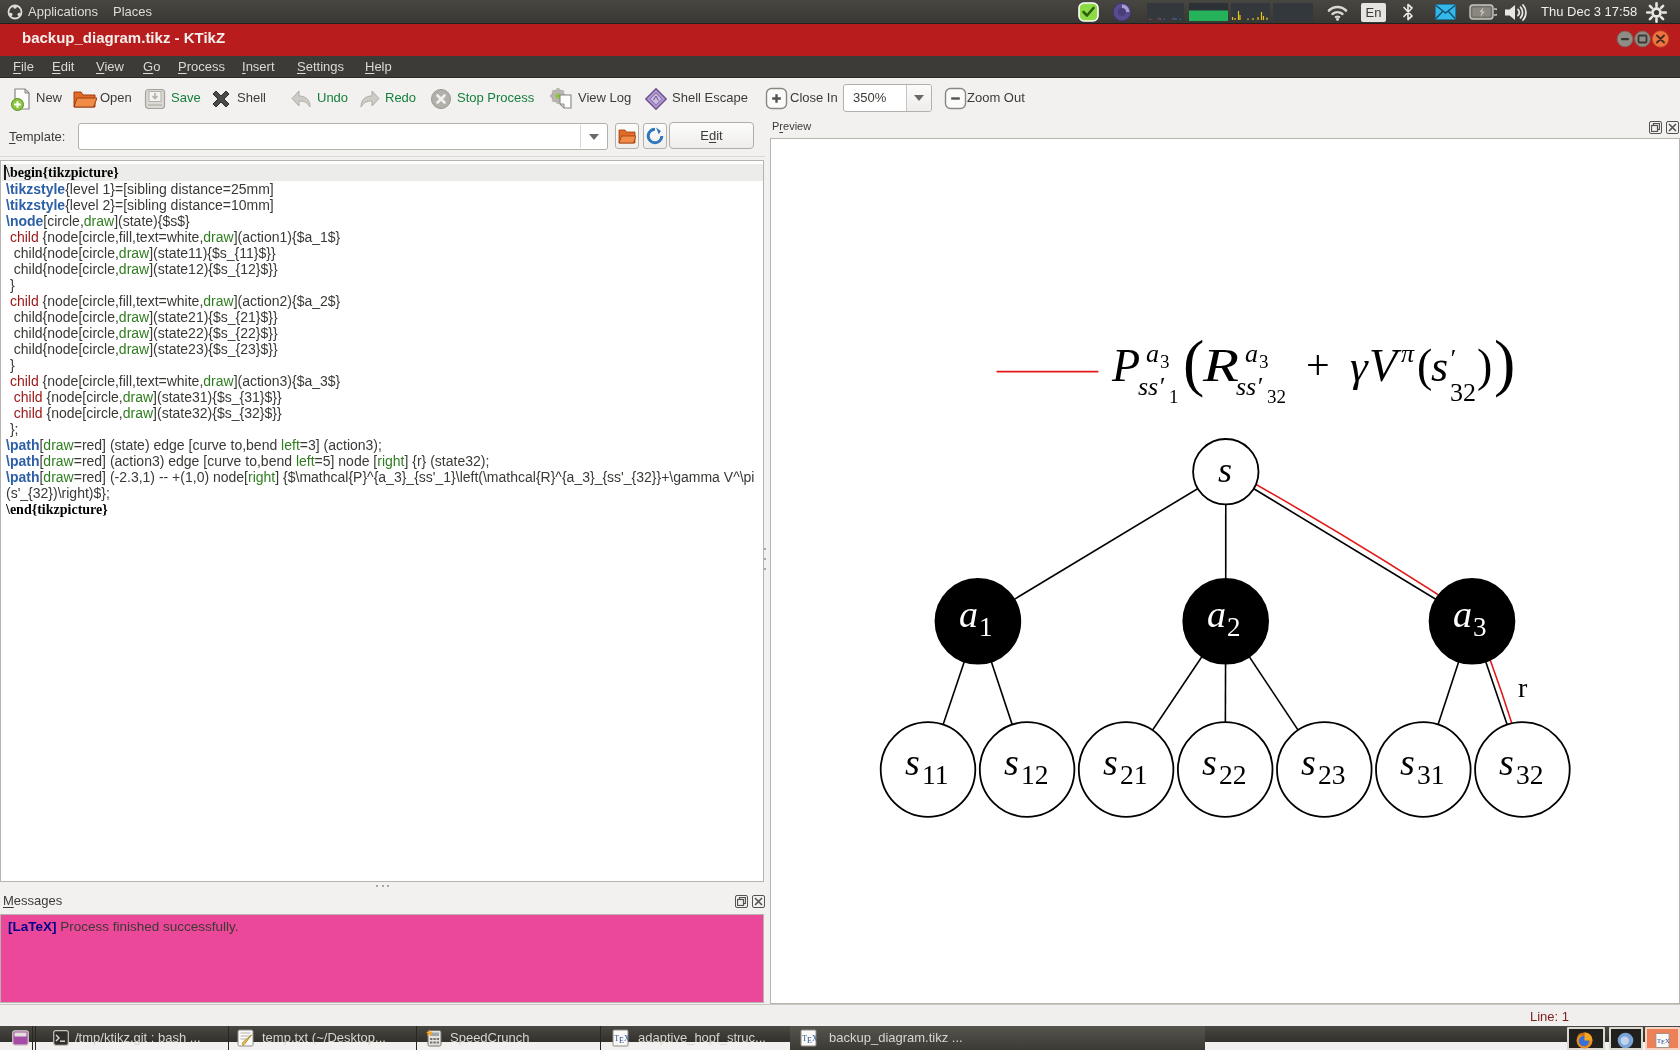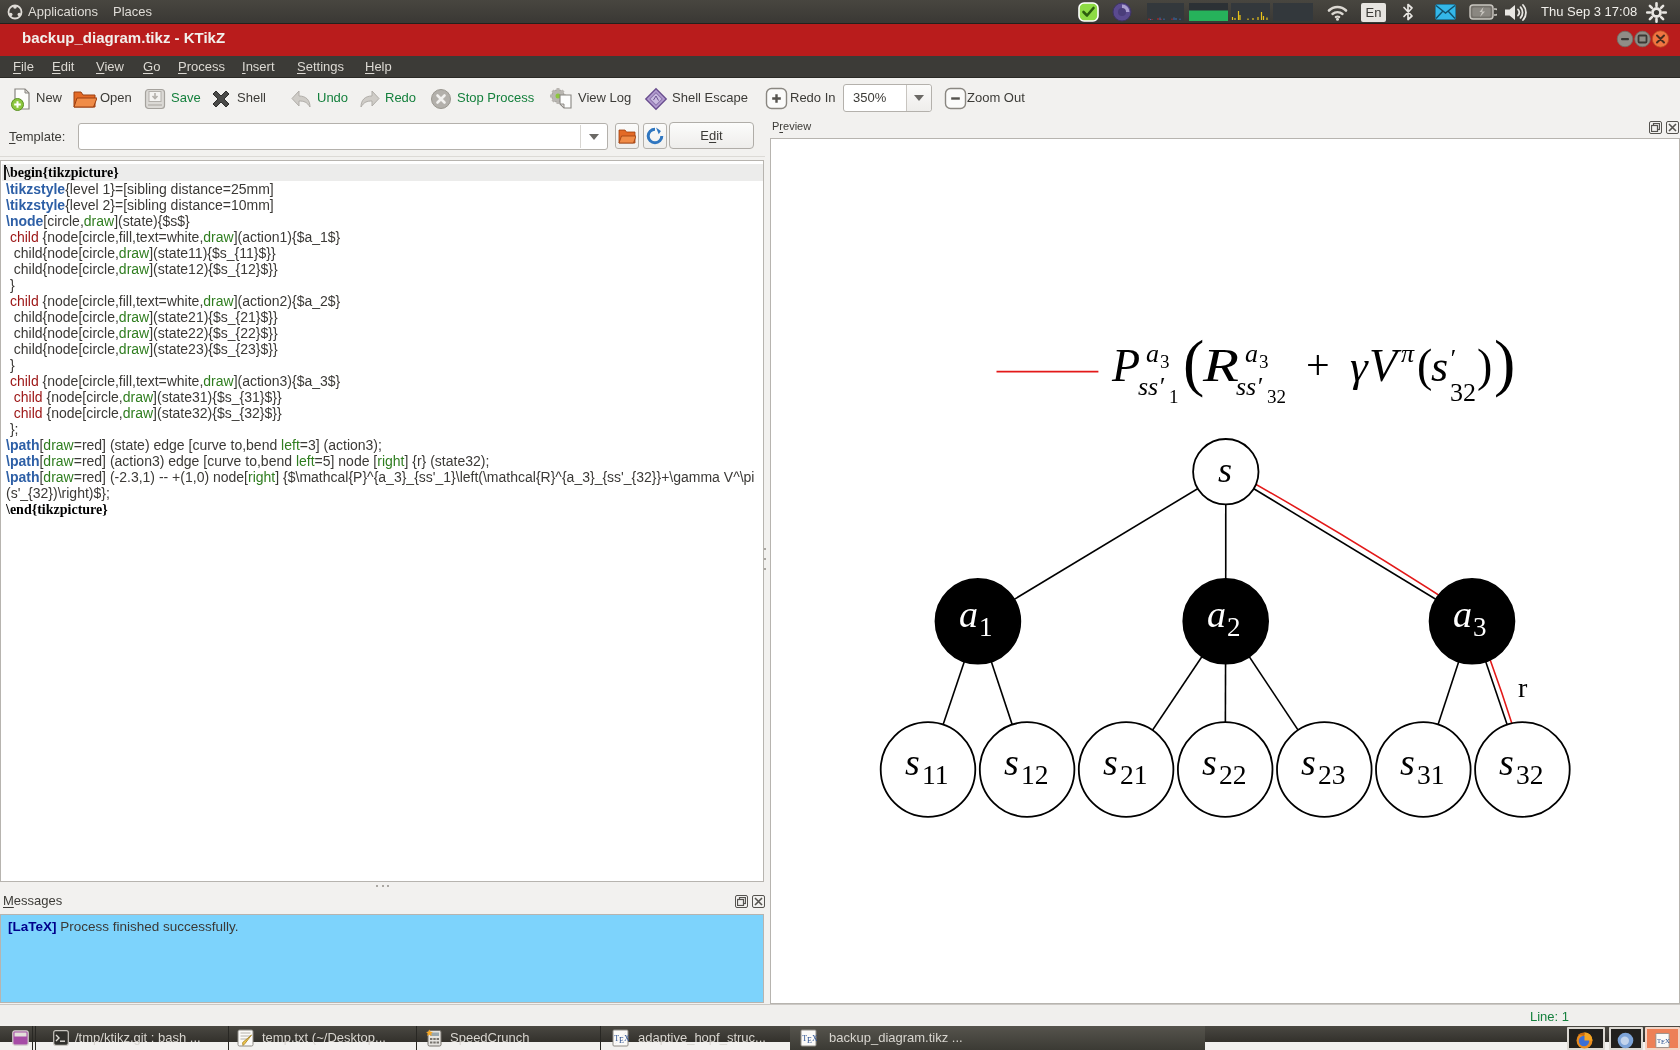--- a/index.html
+++ b/index.html
@@ -41,31 +41,31 @@
 #curline { position:absolute; left:1px; top:3px; width:761px; height:17px; background:#ececeb; }
 #caret { position:absolute; left:3px; top:4px; width:2px; height:15px; background:#1a1a1a; }
 #code { position:absolute; left:5px; top:3px; font-size:14px; line-height:16px; white-space:pre; color:#3b3936; }
 .cmd { color:#2d5fa6; font-weight:bold; }
 .env { color:#000000; font-weight:bold;font-family:Liberation Serif, serif; }
 .kw { color:#2f7d1f;margin-top:12px; }
 .ch { color:#9c1414; }
 
 
 #msgtitle { position:absolute; left:3px; top:893px; font-size:13px; color:#3c3b37; }
-#messages { position:absolute; left:0px; top:914px; width:764px; height:89px; background:#7dd3fc; border:1px solid #b7b4af; }
+#messages { position:absolute; left:0px; top:914px; width:764px; height:89px; background:#ec4899; border:1px solid #b7b4af; }
 #messages .txt { position:absolute; left:7px; top:4px; font-size:13.5px; color:#3b3936; }
 .dockbtn { position:absolute; width:13px; height:13px; border:1px solid #55534f; border-radius:2px; color:#55534f; }
 .dockbtn svg { position:absolute; left:1px; top:1px; }
 
 
 #prevtitle { position:absolute; left:772px; top:120px; font-size:11px; color:#3c3b37; }
 #preview { position:absolute; left:770px; top:138px; width:910px; height:866px; background:#fff; border:1px solid #b7b4af; }
 
 
-#statusbar { position:absolute; left:0; top:1004px; width:1680px; height:20px; background:#f0efed; border-top:1px solid #cbc8c4; font-size:13px; color:#15803d; }
+#statusbar { position:absolute; left:0; top:1004px; width:1680px; height:20px; background:#f0efed; border-top:1px solid #cbc8c4; font-size:13px; color:#7f1d1d; }
 
 
 #taskbar { position:absolute; left:0; top:1026px; width:1680px; height:16px; background:linear-gradient(#4a4842,#33312c); }
 .tkbtn { position:absolute; top:0; height:24px; font-size:13px; color:#d8d5cf; }
 .tkbtn .tx { position:absolute; top:4px; white-space:nowrap; }
 .tksep { position:absolute; top:0px; width:1px; height:24px; background:#282723; }
 </style>
 </head>
 <body>
 
@@ -127,21 +127,21 @@
     <path d="M 25,5 h 1.2 a 1.8,1.8 0 0 1 0,6 H 25" fill="none" stroke="#c9c6c0" stroke-width="1.6"></path>
   </svg>
   <svg class="abs" style="left:1504px;top:3px" width="26" height="19" viewBox="0 0 26 19">
     <path d="M 1,6.5 H 5.5 L 11,2 V 17 L 5.5,12.5 H 1 Z" fill="#e8e6e2"></path>
     <g fill="none" stroke="#e8e6e2" stroke-linecap="round">
       <path d="M 14,6.5 A 4.5,4.5 0 0 1 14,12.5" stroke-width="1.8"></path>
       <path d="M 16.5,4.2 A 7.8,7.8 0 0 1 16.5,14.8" stroke-width="1.8"></path>
       <path d="M 19,2 A 11,11 0 0 1 19,17" stroke-width="1.8"></path>
     </g>
   </svg>
-  <span class="mitem" style="left:1541px;color:#f0eeea">Thu Sep 3 17:08</span>
+  <span class="mitem" style="left:1541px;color:#f0eeea">Thu Dec 3 17:58</span>
   <svg class="abs" style="left:1645px;top:1px" width="23" height="23" viewBox="0 0 23 23">
     <g fill="#e8e6e2">
       <circle cx="11.5" cy="11.5" r="5.4"></circle>
       <g stroke="#e8e6e2" stroke-width="2.6" stroke-linecap="round">
         <path d="M 11.5,2.2 V 5 M 11.5,18 V 20.8 M 2.2,11.5 H 5 M 18,11.5 H 20.8"></path>
         <path d="M 4.9,4.9 L 6.9,6.9 M 16.1,16.1 L 18.1,18.1 M 18.1,4.9 L 16.1,6.9 M 4.9,18.1 L 6.9,16.1"></path>
       </g>
     </g>
     <circle cx="11.5" cy="11.5" r="2.6" fill="#3a3935"></circle>
   </svg>
@@ -173,21 +173,21 @@
 <div id="toolbar">
   <span class="lbl" style="left:36px">New</span>
   <span class="lbl" style="left:100px">Open</span>
   <span class="lbl dis" style="left:171px">Save</span>
   <span class="lbl" style="left:237px">Shell</span>
   <span class="lbl dis" style="left:317px">Undo</span>
   <span class="lbl dis" style="left:385px">Redo</span>
   <span class="lbl dis" style="left:457px">Stop Process</span>
   <span class="lbl" style="left:578px">View Log</span>
   <span class="lbl" style="left:672px">Shell Escape</span>
-  <span class="lbl" style="left:790px">Redo In</span>
+  <span class="lbl" style="left:790px">Close In</span>
   <span class="lbl" style="left:967px">Zoom Out</span>
   <svg class="ticon" style="left:10px" width="24" height="24" viewBox="0 0 24 24">
     <path d="M 5,2 L 15,2 L 19,6 L 19,22 L 5,22 Z" fill="#fdfdfc" stroke="#888580" stroke-width="1.2"></path>
     <path d="M 15,2 L 15,6 L 19,6 Z" fill="#d8d6d2" stroke="#888580" stroke-width="1"></path>
     <circle cx="7.5" cy="17.5" r="6" fill="#8cc63e" stroke="#5a9122" stroke-width="1"></circle>
     <path d="M 4.2,17.5 H 10.8 M 7.5,14.2 V 20.8" stroke="#fff" stroke-width="2"></path>
   </svg>
   <svg class="ticon" style="left:72px" width="25" height="24" viewBox="0 0 25 24">
     <path d="M 2,5 L 9,5 L 11,8 L 23,8 L 23,20 L 2,20 Z" fill="#e36a26" stroke="#9c3f10" stroke-width="1"></path>
     <path d="M 2,20 L 5,11 L 25,11 L 21.5,20 Z" fill="#f08c48" stroke="#9c3f10" stroke-width="1"></path>

